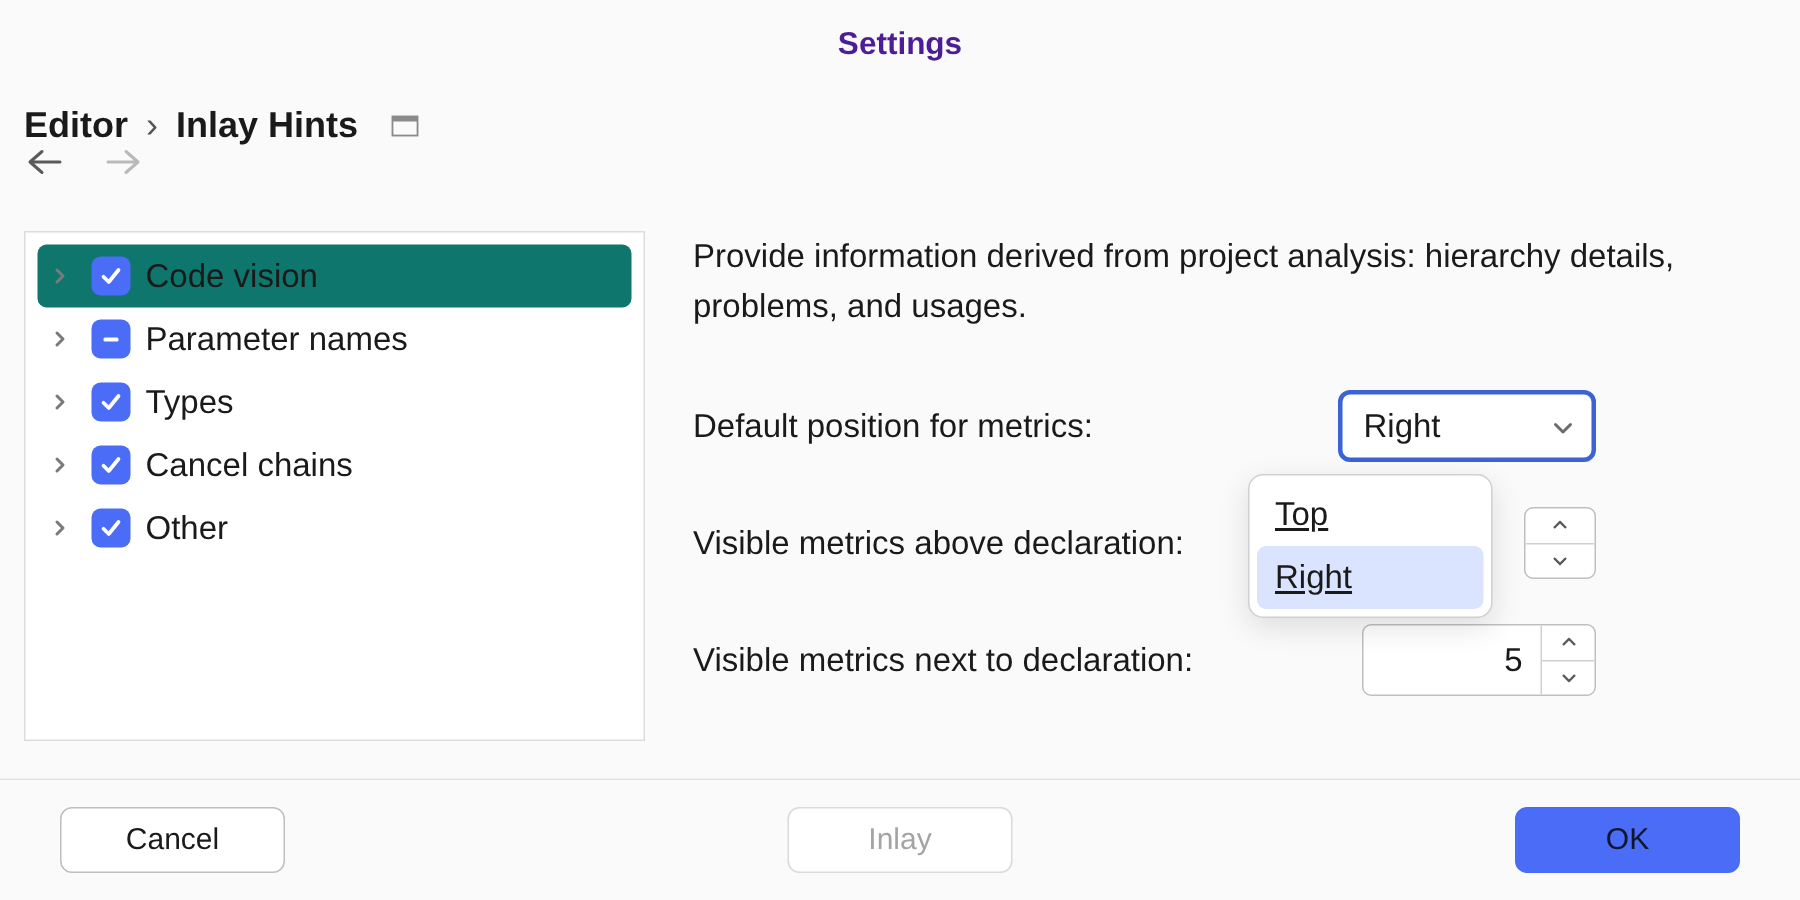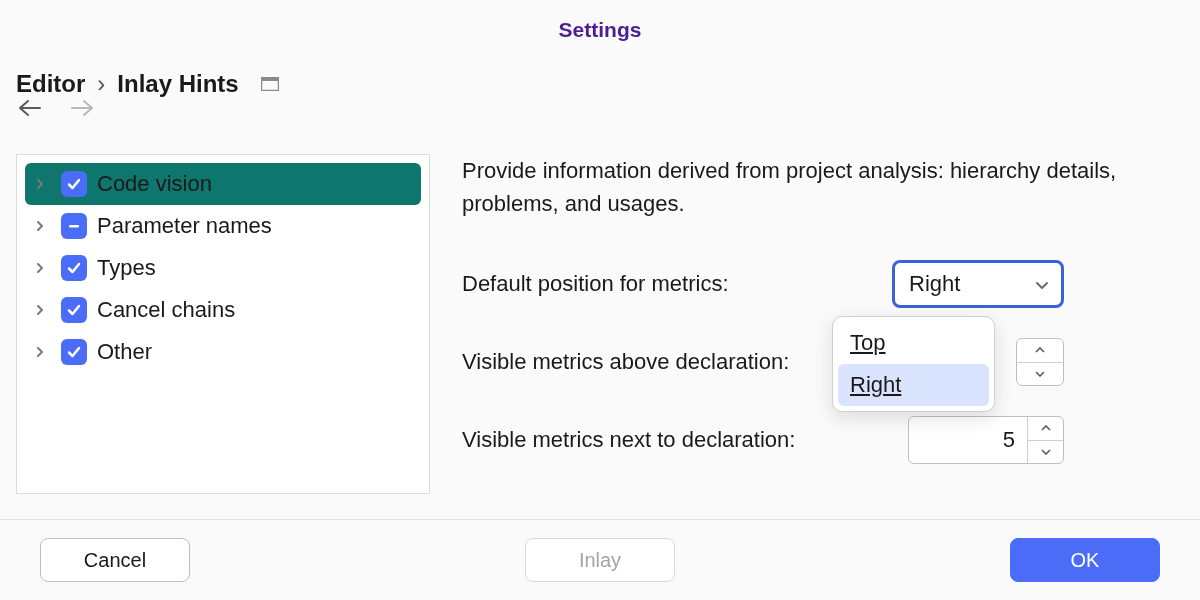--- a/index.html
+++ b/index.html
@@ -152,21 +152,21 @@
     }
     .btn {
       min-width: 150px; height: 44px;
       border-radius: 8px;
       font-size: 20px;
       display: flex; align-items: center; justify-content: center;
       cursor: pointer;
     }
     .btn-cancel { background: #fff; border: 1px solid #bfbfbf; }
     .btn-apply { background: #fff; border: 1px solid #d9d9d9; color: #a4a4a4; cursor: default; }
-    .btn-ok { background: #4a6cf7; border: 1px solid #4a6cf7; color: #ffffff; }
+    .btn-ok { background: #4a6cf7; border: 1px solid #4a6cf7; color: #0f172a; }
     .tree-label { user-select: none; }
   </style>
 </head>
 <body>
 
 <div class="title">Settings</div>
 
 <div class="header-row">
   <div class="breadcrumb">
     <span class="root">Editor</span>

